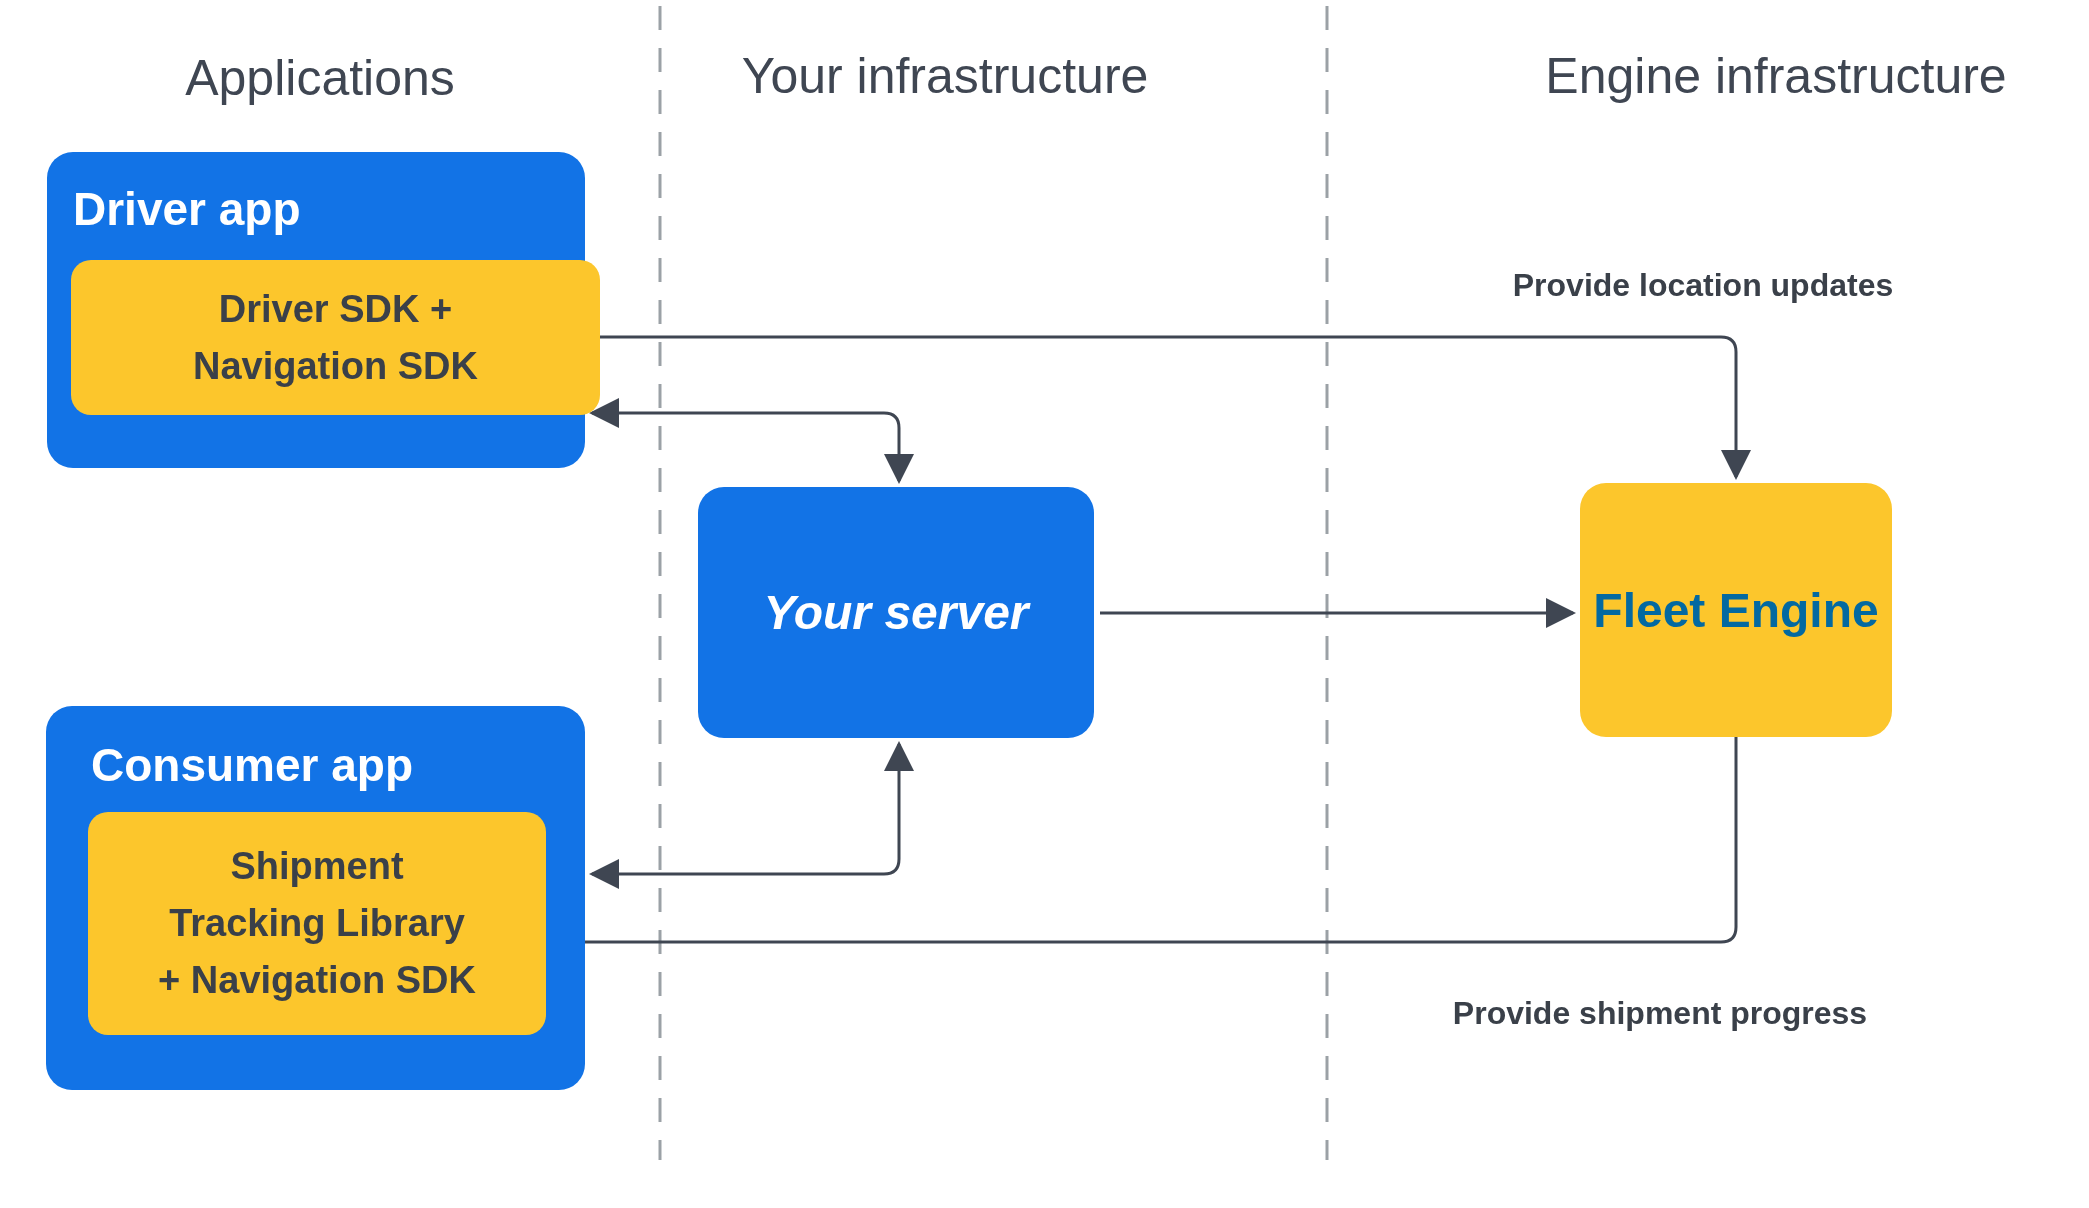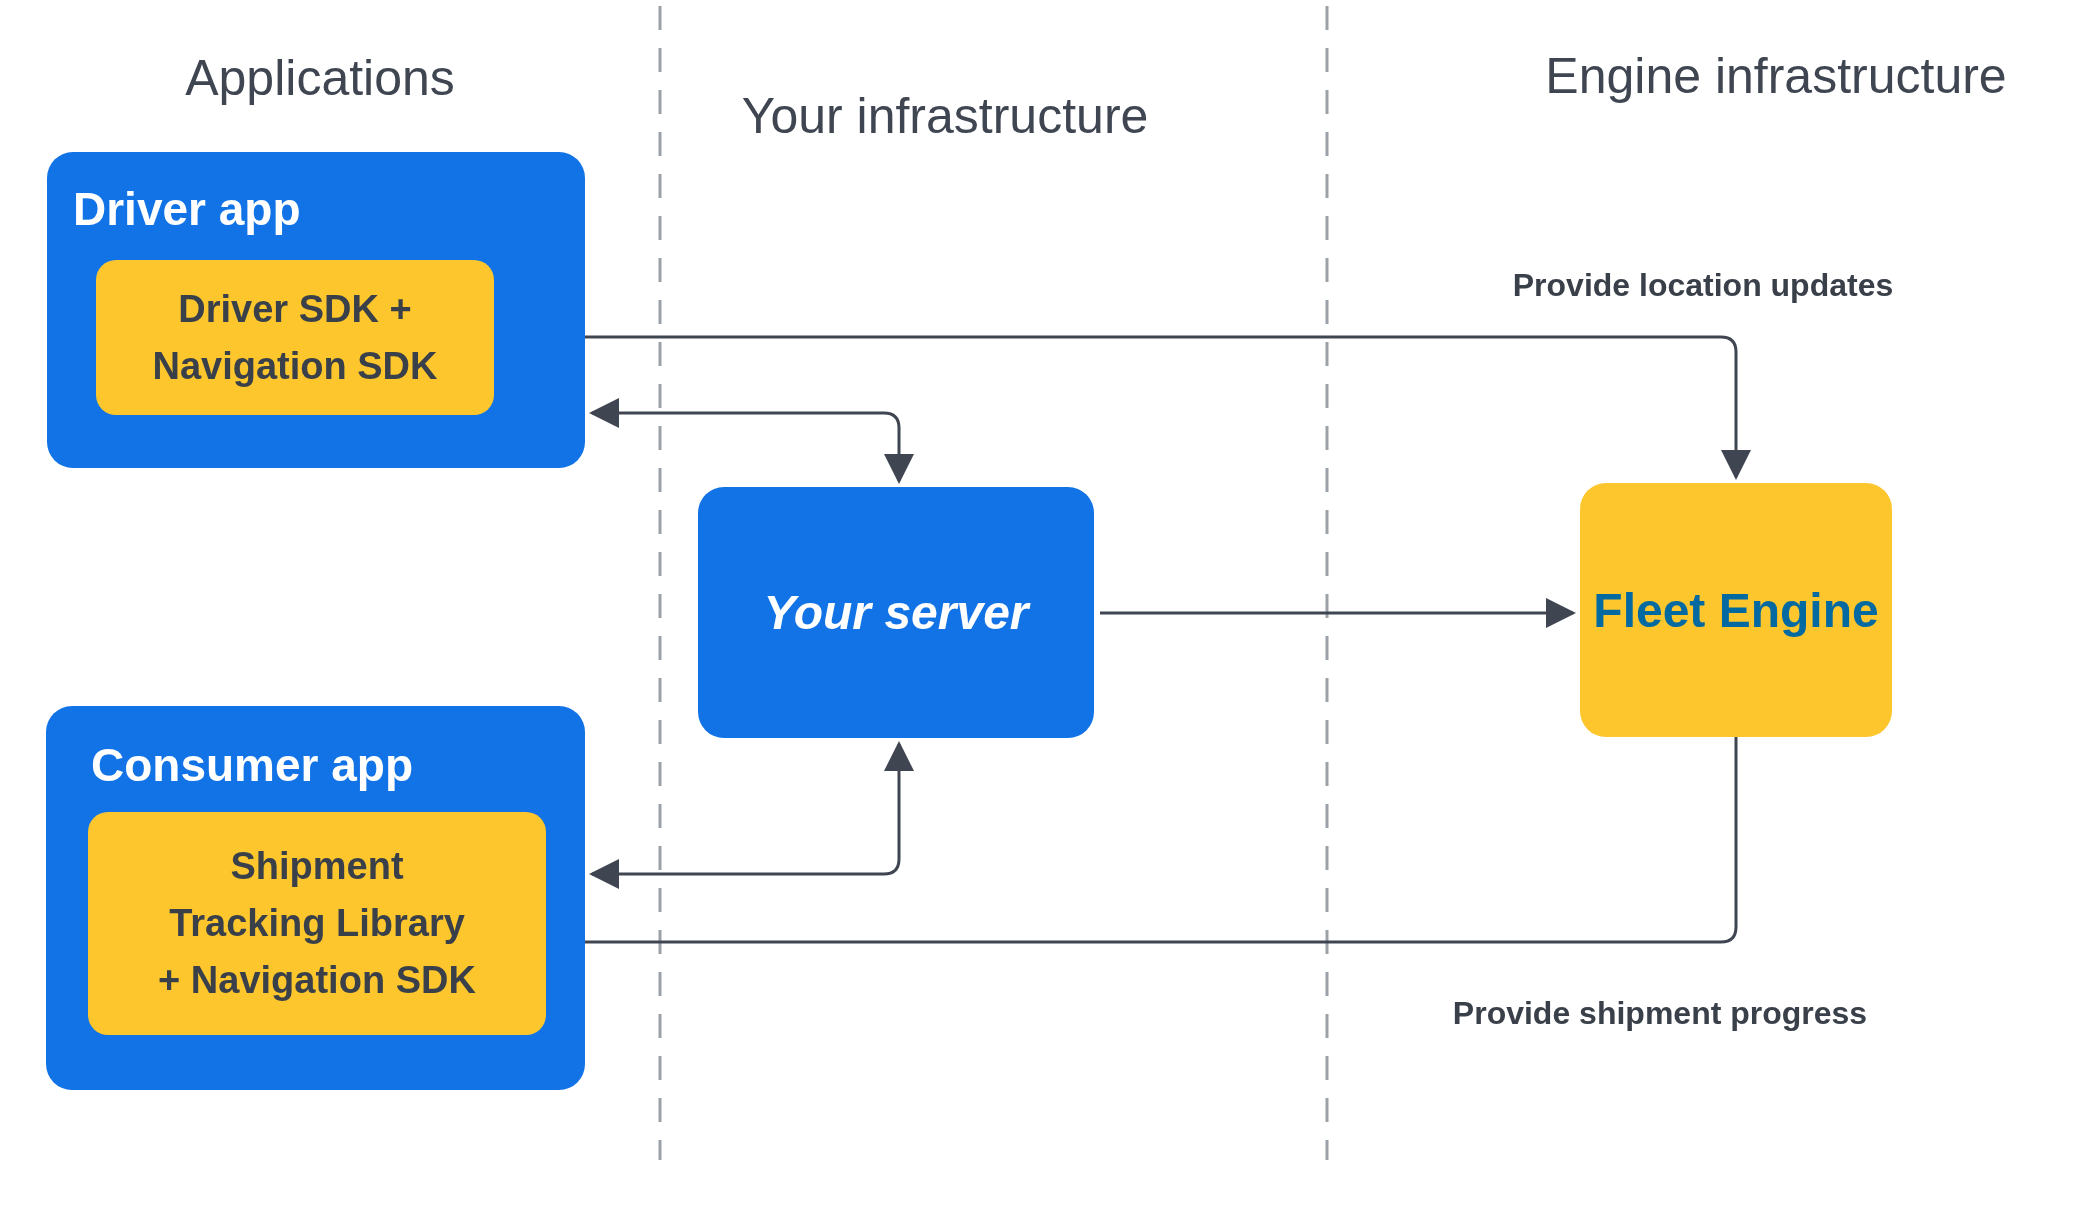--- a/index.html
+++ b/index.html
@@ -68,26 +68,26 @@
     <path class="edge" d="M 592 413 H 884 Q 899 413 899 428 V 481" marker-start="url(#arrow)" marker-end="url(#arrow)"></path>
 
     <path class="edge" d="M 1100 613 H 1573" marker-end="url(#arrow)"></path>
 
     <path class="edge" d="M 899 744 V 859 Q 899 874 884 874 H 592" marker-start="url(#arrow)" marker-end="url(#arrow)"></path>
 
     <path class="edge" d="M 1736 737 V 927 Q 1736 942 1721 942 H 553" marker-end="url(#arrow)"></path>
   </svg>
 
   <div class="col-header" style="left:320px;top:78px;">Applications</div>
-  <div class="col-header" style="left:945px;top:76px;margin-top:40px;">Your infrastructure</div>
+  <div class="col-header" style="left:945px;top:76px;">Your infrastructure</div>
   <div class="col-header" style="left:1776px;top:76px;">Engine infrastructure</div>
 
   <div class="node blue" style="left:47px;top:152px;width:538px;height:316px;">
     <div class="node-title" style="top:30px;font-size:46px;">Driver app</div>
-    <div class="sdk-box" style="left:49px;top:108px;width:398px;height:155px;">
+    <div class="sdk-box" style="left:24px;top:108px;width:529px;height:155px;">
       <div class="sdk-line">Driver SDK +</div>
       <div class="sdk-line">Navigation SDK</div>
     </div>
   </div>
 
   <div class="node blue" style="left:46px;top:706px;width:539px;height:384px;">
     <div class="node-title" style="top:32px;font-size:46px;padding-left:19px;">Consumer app</div>
     <div class="sdk-box" style="left:42px;top:106px;width:458px;height:223px;">
       <div class="sdk-line">Shipment</div>
       <div class="sdk-line">Tracking Library</div>

